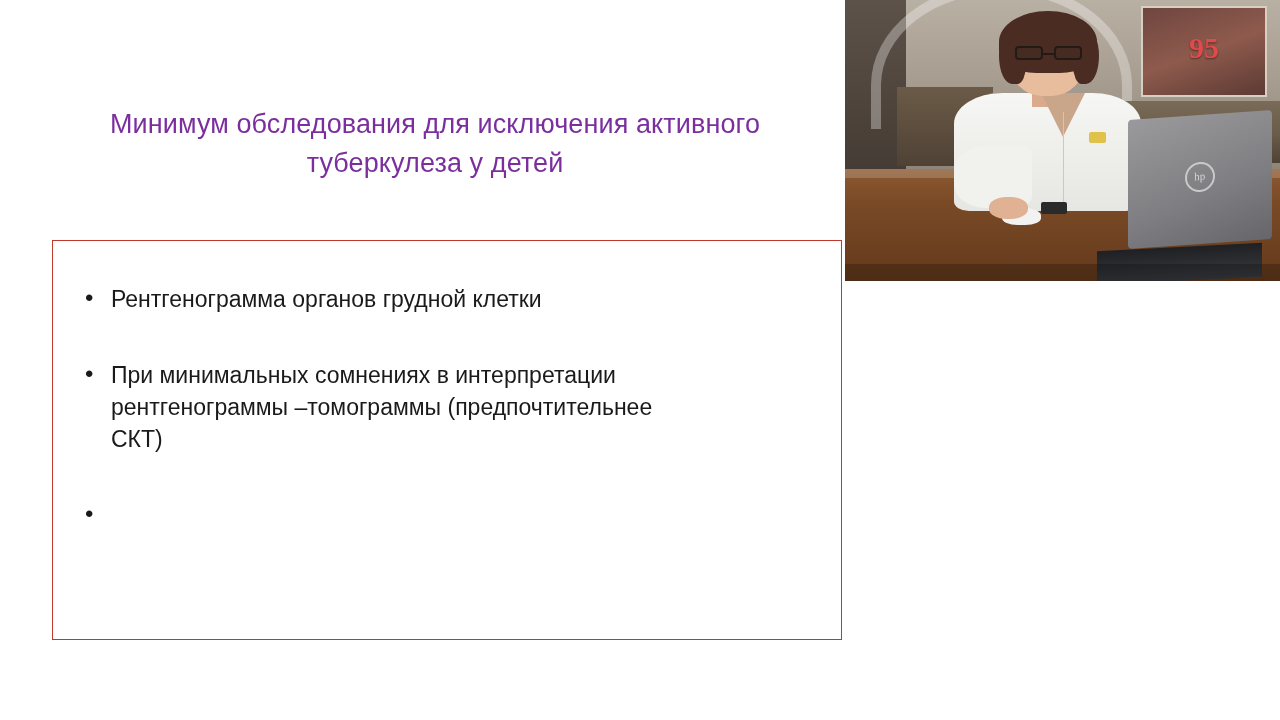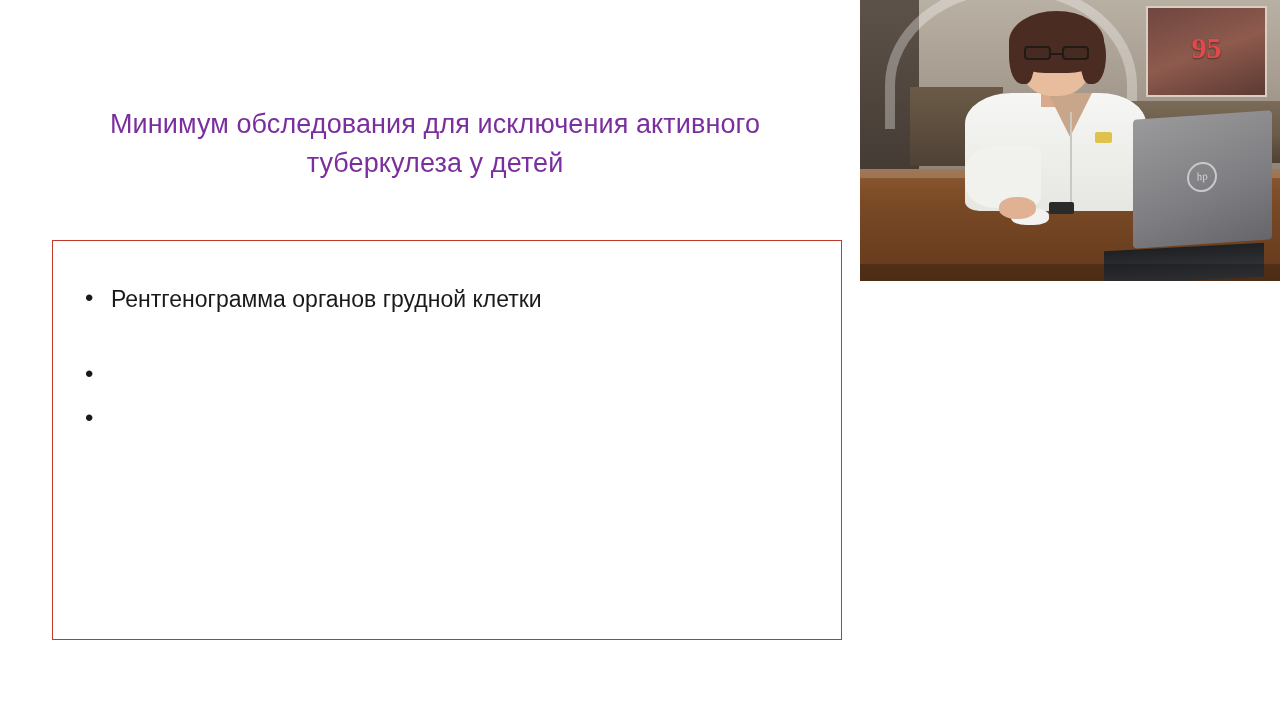--- a/index.html
+++ b/index.html
@@ -89,20 +89,21 @@
 
   
   .video-panel {
     position: absolute;
     right: 0;
     top: 0;
     width: 420px;
     height: 281px;
     overflow: hidden;
     background: #1c1410;
+    padding-left: 15px;
   }
 
   
   .room-wall {
     position: absolute;
     left: 0; top: 0;
     width: 100%; height: 62%;
     background: linear-gradient(180deg, #b9b0a4 0%, #a79d90 45%, #8d8377 100%);
   }
   .room-wall-dark {
@@ -411,20 +412,23 @@
     <div class="content-box">
       <div class="bullet-list">
 
         <div class="bullet-item">
           <span class="bullet-dot">•</span>
           <span class="bullet-text">Рентгенограмма органов грудной клетки</span>
         </div>
 
         <div class="bullet-item">
           <span class="bullet-dot">•</span>
+          <span class="bullet-text">При минимальных сомнениях в интерпретации
+рентгенограммы –томограммы (предпочтительнее
+СКТ)</span>
         </div>
 
         <div class="bullet-item">
           <span class="bullet-dot">•</span>
         </div>
 
       </div>
     </div>
   </div>
 

